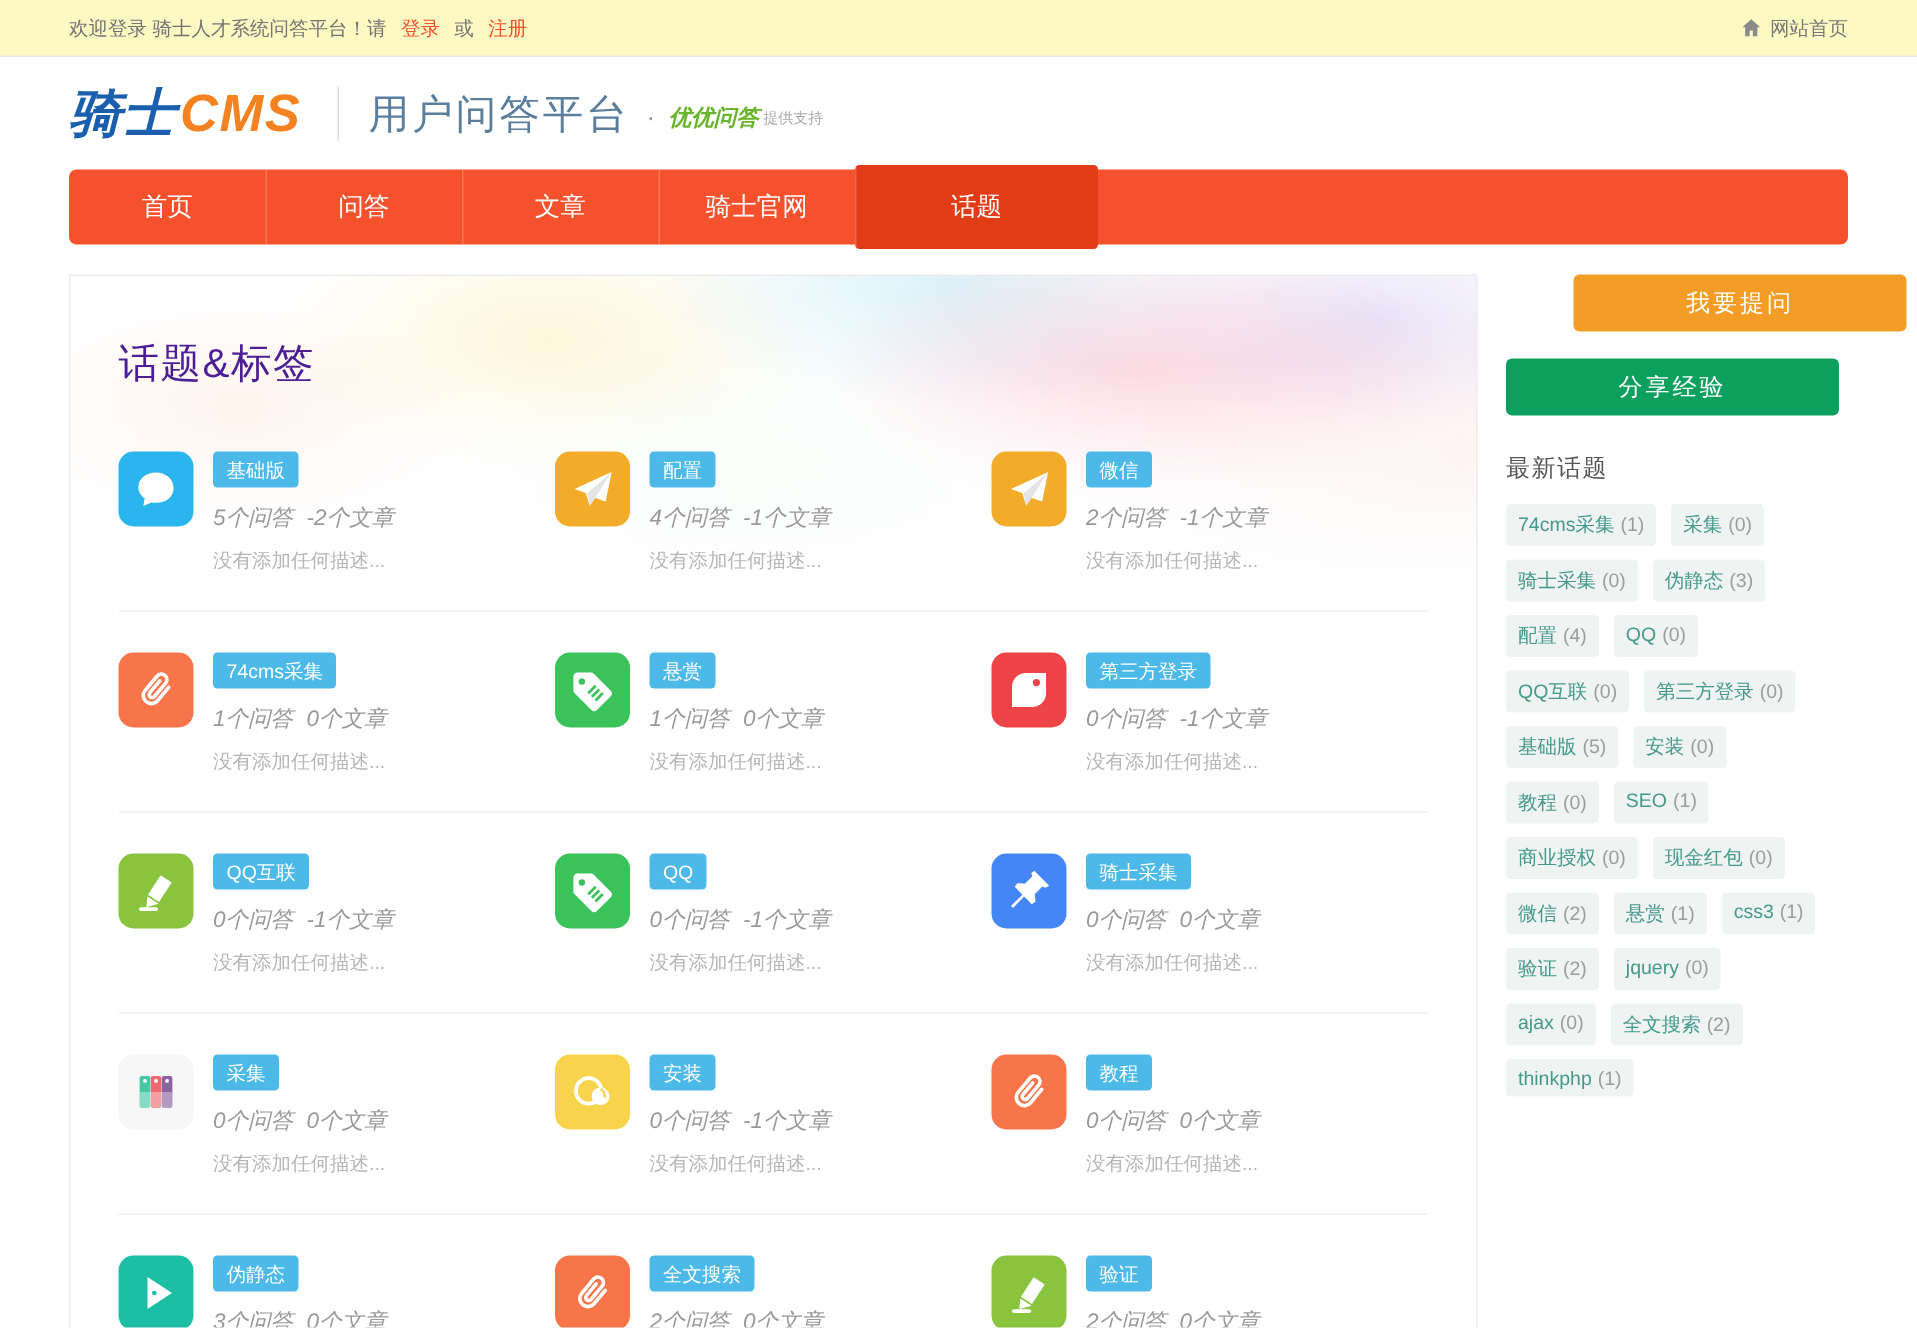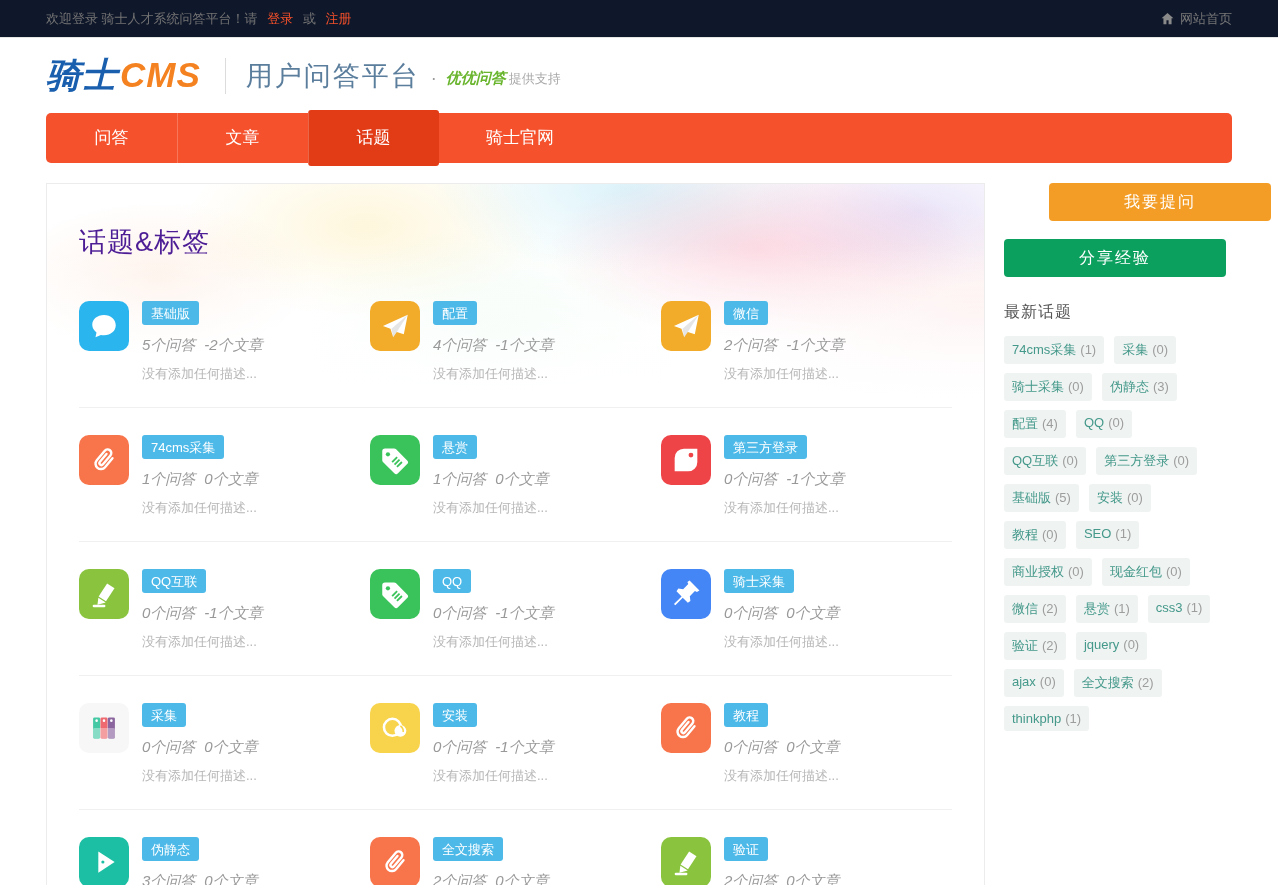--- a/index.html
+++ b/index.html
@@ -1,39 +1,39 @@
 <!DOCTYPE html>
 <html><head>
 <meta charset="utf-8">
 <style>
   * { box-sizing: border-box; }
   html, body { width: 1278px; height: 885px; margin: 0; overflow: hidden; }
   body { background: #fff; font-family: "Liberation Sans", sans-serif; }
   a { text-decoration: none; cursor: pointer; }
 
   
-  .topbar { height: 38px; background: #0f172a; border-bottom: 1px solid #e6e6e6; font-size: 13px; color: #737373; }
+  .topbar { height: 38px; background: #fef9c3; border-bottom: 1px solid #e6e6e6; font-size: 13px; color: #737373; }
   .topbar-inner { width: 1186px; margin: 0 auto; height: 100%; display: flex; justify-content: space-between; align-items: center; }
   .topbar-left span, .topbar-left a { margin-right: 6px; }
   .topbar a.hot { color: #f4502a; }
   .topbar-right { display: flex; align-items: center; color: #777; cursor: pointer; }
   .topbar-right .home-ic { width: 15px; height: 15px; margin-right: 5px; display: inline-block; }
   .topbar-right .home-ic svg { width: 100%; height: 100%; display: block; }
 
   
   .header { background: #fff; }
   .header-inner { width: 1186px; margin: 0 auto; height: 75px; display: flex; align-items: center; }
   .logo { font-style: italic; font-weight: bold; font-size: 35px; letter-spacing: 1px; cursor: pointer; white-space: nowrap; }
   .logo .logo-cn { color: #1a5fae; }
   .logo .logo-en { color: #f58220; margin-left: 2px; }
   .logo-divider { width: 1px; height: 36px; background: #dcdcdc; margin: 0 20px 0 24px; }
   .site-title { font-size: 27px; color: #5b7e9d; letter-spacing: 2px; }
   .title-dot { color: #9a9a9a; margin: 0 9px 0 11px; font-size: 18px; position: relative; top: 3px; }
   .powered-brand { color: #69b52e; font-weight: bold; font-style: italic; font-size: 15px; position: relative; top: 3px; }
-  .powered-suffix { color: #a9a9a9; font-size: 13px; margin-left: 3px; position: relative; top: 3px; }
+  .powered-suffix { color: #a9a9a9; font-size: 10px; margin-left: 3px; position: relative; top: 3px; }
 
   
   .nav-wrap { width: 1186px; margin: 0 auto; }
   nav { height: 50px; background: #f4512c; border-radius: 5px; display: flex; align-items: center; position: relative; }
   .nav-item { width: 131px; text-align: center; line-height: 50px; height: 50px; color: #fff; font-size: 17px; cursor: pointer; position: relative; }
   .nav-item:last-child { width: 162px; }
   .nav-item + .nav-item::before { content: ""; position: absolute; left: 0; top: 0; bottom: 0; width: 1px; background: rgba(255,255,255,.22); }
   .nav-item.active { background: #e23c17; height: 56px; line-height: 56px; margin: -3px 0; border-radius: 3px; z-index: 1; }
   .nav-item.active + .nav-item::before { background: transparent; }
 
@@ -106,24 +106,25 @@
     <span class="logo-divider"></span>
     <span class="site-title">用户问答平台</span>
     <span class="title-dot">·</span>
     <span class="powered-brand">优优问答</span>
     <span class="powered-suffix">提供支持</span>
   </div>
 </div>
 
 <div class="nav-wrap">
   <nav id="main-nav">
+      <a class="nav-item">首页</a>
       <a class="nav-item">问答</a>
       <a class="nav-item">文章</a>
+      <a class="nav-item">骑士官网</a>
       <a class="nav-item active">话题</a>
-      <a class="nav-item">骑士官网</a>
     </nav>
 </div>
 
 <div class="content">
   <div class="panel">
     <div class="watercolor"></div>
     <h1>话题&amp;标签</h1>
     <div id="topics">
         <div class="topics-row">
           <div class="topic">

